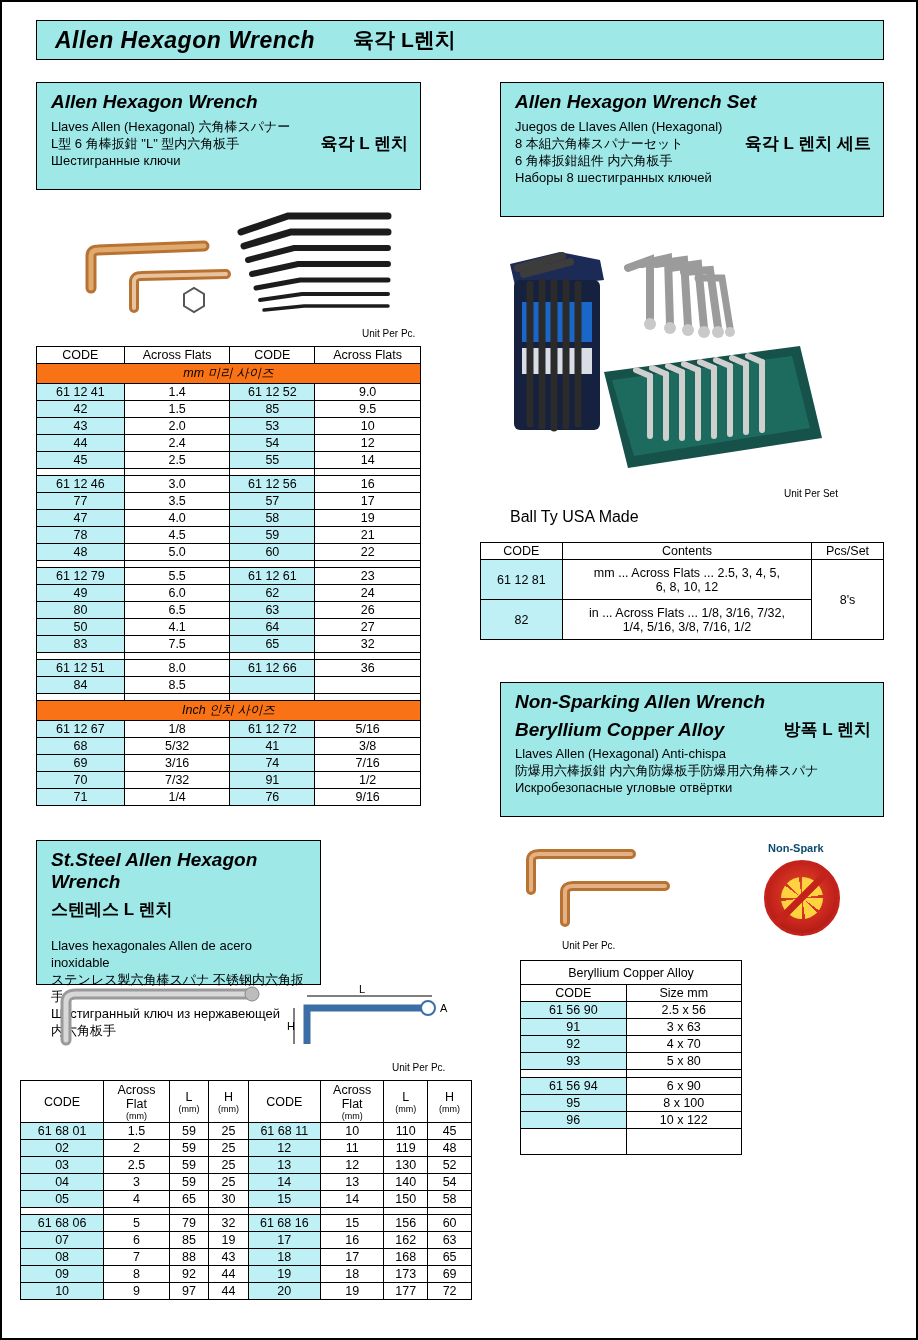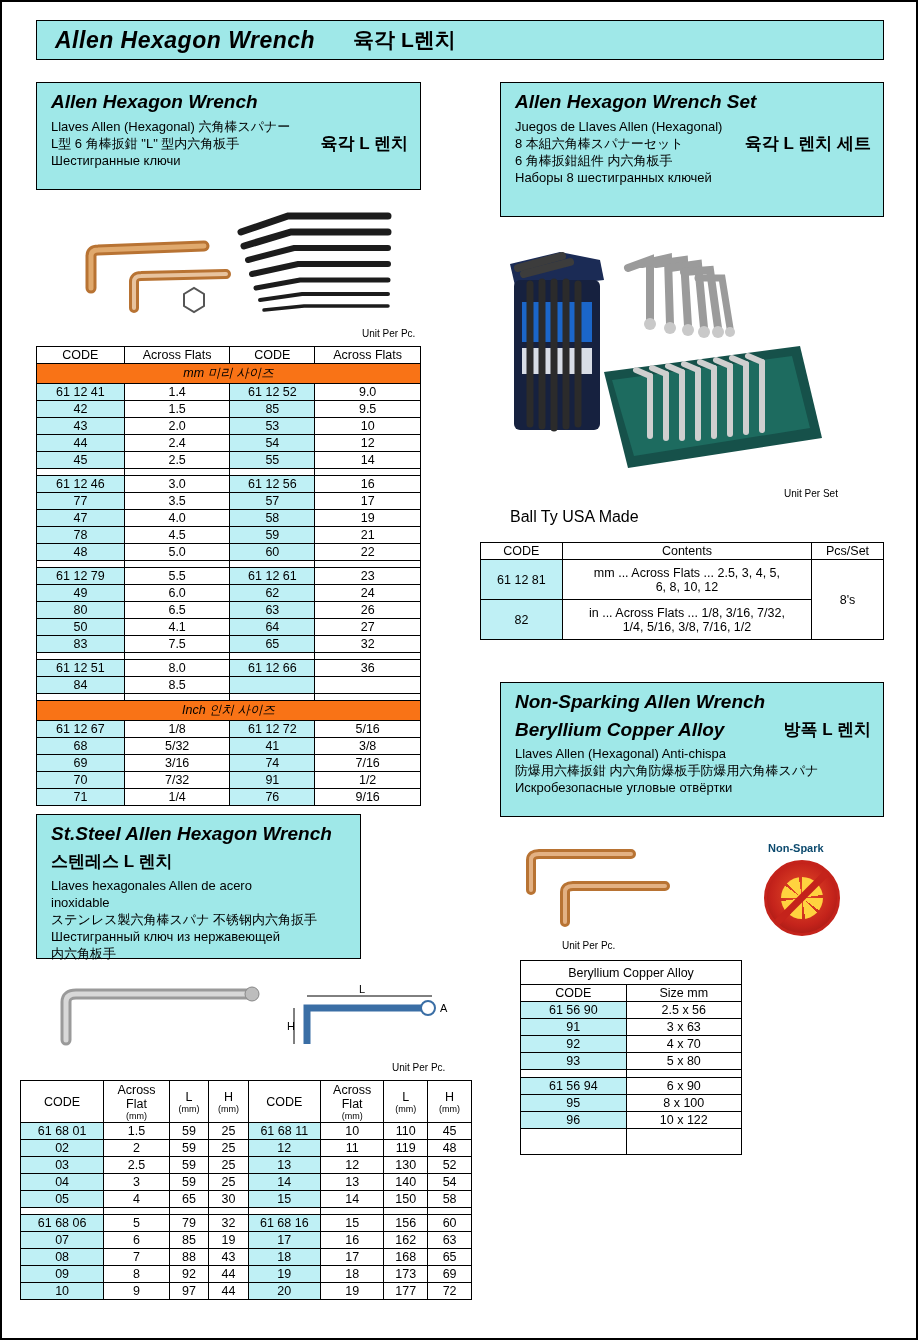--- a/index.html
+++ b/index.html
@@ -306,23 +306,23 @@
         </tr>
         <tr>
           <td class="code">71</td>
           <td>1/4</td>
           <td class="code">76</td>
           <td>9/16</td>
         </tr>
       </tbody>
   </table>
 
-  <div class="titlebox" style="left:34px;top:812px;width:325px;height:145px;">
+  <div class="titlebox" style="left:34px;top:838px;width:285px;height:145px;">
     <div class="main">St.Steel Allen Hexagon Wrench</div>
-    <div class="kor" style="font-weight:bold;font-size:17px;margin-bottom:4px;">스텐레스 L 렌치</div>
+    <div class="kor" style="font-weight:bold;font-size:17px;margin-bottom:16px;">스텐레스 L 렌치</div>
     <div class="line">Llaves hexagonales Allen de acero</div>
     <div class="line">inoxidable</div>
     <div class="line">ステンレス製六角棒スパナ 不锈钢内六角扳手</div>
     <div class="line">Шестигранный ключ из нержавеющей</div>
     <div class="line">内六角板手</div>
   </div>
 
   <svg class="art" style="left:30px;top:978px;" width="250" height="70" viewBox="0 0 250 70">
     <path d="M34 60 L34 22 Q34 14 44 14 L218 14" stroke="#9a9a9a" stroke-width="11" fill="none" stroke-linecap="round"></path>
     <path d="M34 60 L34 22 Q34 14 44 14 L218 14" stroke="#d8d8d8" stroke-width="5" fill="none" stroke-linecap="round"></path>

